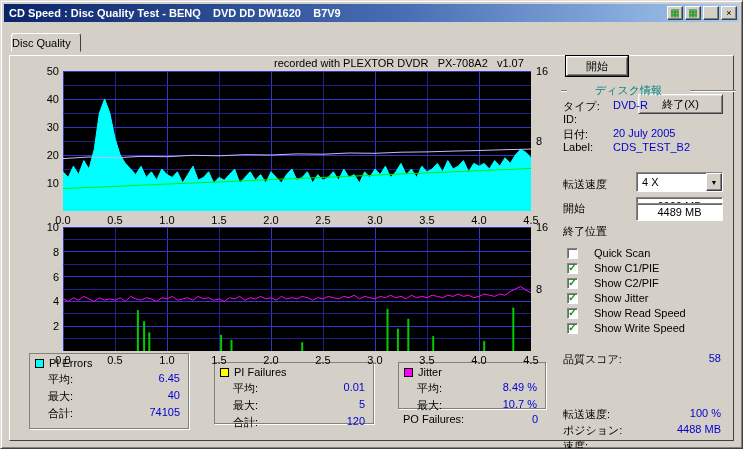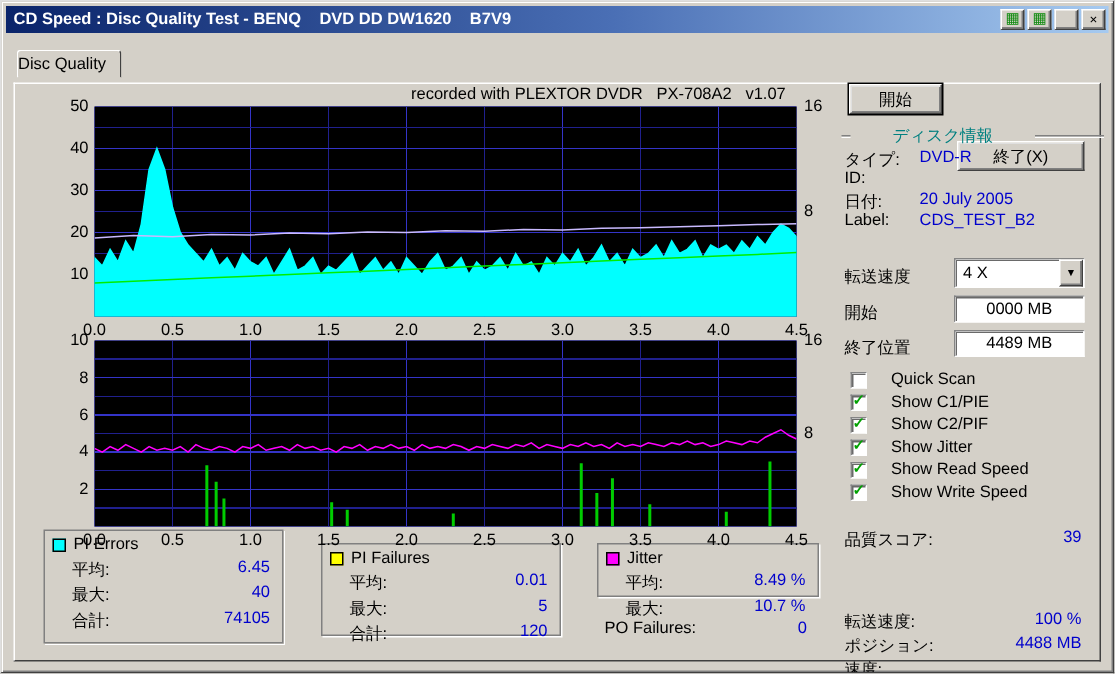--- a/index.html
+++ b/index.html
@@ -179,21 +179,21 @@
     <div class="lrow">
         <span>最大:</span>
         <span class="lval">5</span>
       </div>
     <div class="lrow">
         <span>合計:</span>
         <span class="lval">120</span>
       </div>
   </div>
 
-  <div class="legend-box" style="left:397px;top:361px;width:148px;height:36px;">
+  <div class="legend-box" style="left:397px;top:361px;width:148px;height:47px;">
     <div class="legend-title">
       <span class="swatch" style="background: rgb(255, 0, 255);"></span>
       <span>Jitter</span>
     </div>
     <div class="lrow">
         <span>平均:</span>
         <span class="lval">8.49 %</span>
       </div>
     <div class="lrow">
         <span>最大:</span>
@@ -232,21 +232,21 @@
     <span>4 X</span>
     <span class="combo-arrow">
         <span>▼</span>
       </span>
   </div>
   <span class="lbl" style="left:562px;top:200px;">開始</span>
   <div class="field" style="left:635px;top:196px;width:87px;height:18px;">
     <span>0000 MB</span>
   </div>
   <span class="lbl" style="left:562px;top:223px;">終了位置</span>
-  <div class="field" style="left:635px;top:219px;width:87px;height:18px;">
+  <div class="field" style="left:635px;top:202px;width:87px;height:18px;">
     <span>4489 MB</span>
   </div>
 
   <div class="cbrow" style="left:566px;top:245px;">
     <span class="cb">
         <span class="mark" style="visibility: hidden;">✓</span>
       </span>
     <span>Quick Scan</span>
   </div>
   <div class="cbrow" style="left:566px;top:260px;">
@@ -274,21 +274,21 @@
     <span>Show Read Speed</span>
   </div>
   <div class="cbrow" style="left:566px;top:320px;">
     <span class="cb">
         <span class="mark">✓</span>
       </span>
     <span>Show Write Speed</span>
   </div>
 
   <span class="lbl" style="left:562px;top:351px;">品質スコア:</span>
-  <span class="val right" style="left:635px;top:351px;width:85px;">39</span>
+  <span class="val right" style="left:635px;top:351px;width:85px;">58</span>
 
   <span class="lbl" style="left:562px;top:406px;">転送速度:</span>
   <span class="val right" style="left:635px;top:406px;width:85px;">100 %</span>
   <span class="lbl" style="left:562px;top:422px;">ポジション:</span>
   <span class="val right" style="left:635px;top:422px;width:85px;">4488 MB</span>
   <span class="lbl" style="left:562px;top:438px;">速度:</span>
   <span class="val right" style="left:635px;top:438px;width:85px;"></span>
 
 <div class="tick" style="left: 32px; top: 64px; width: 26px; text-align: right;">50</div>
     <div class="tick" style="left: 32px; top: 92px; width: 26px; text-align: right;">40</div>

